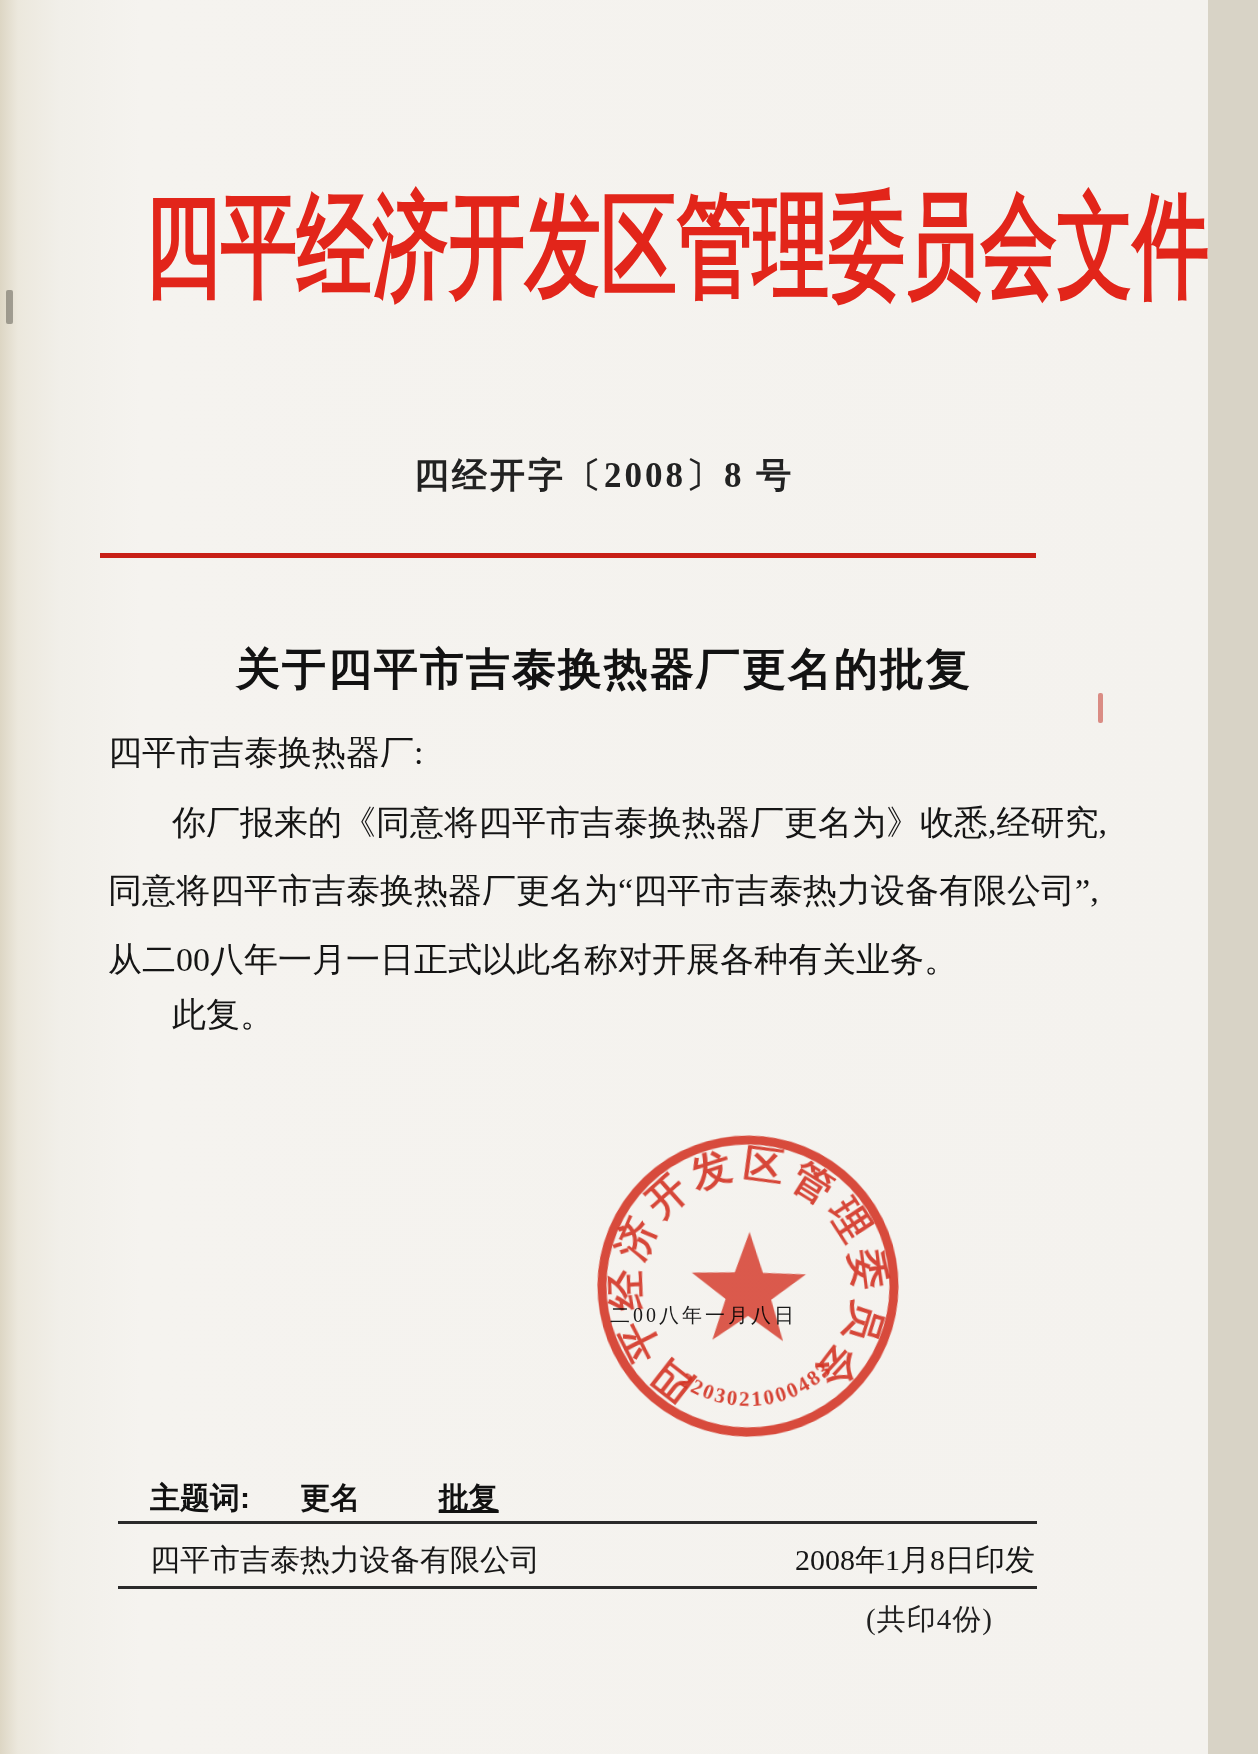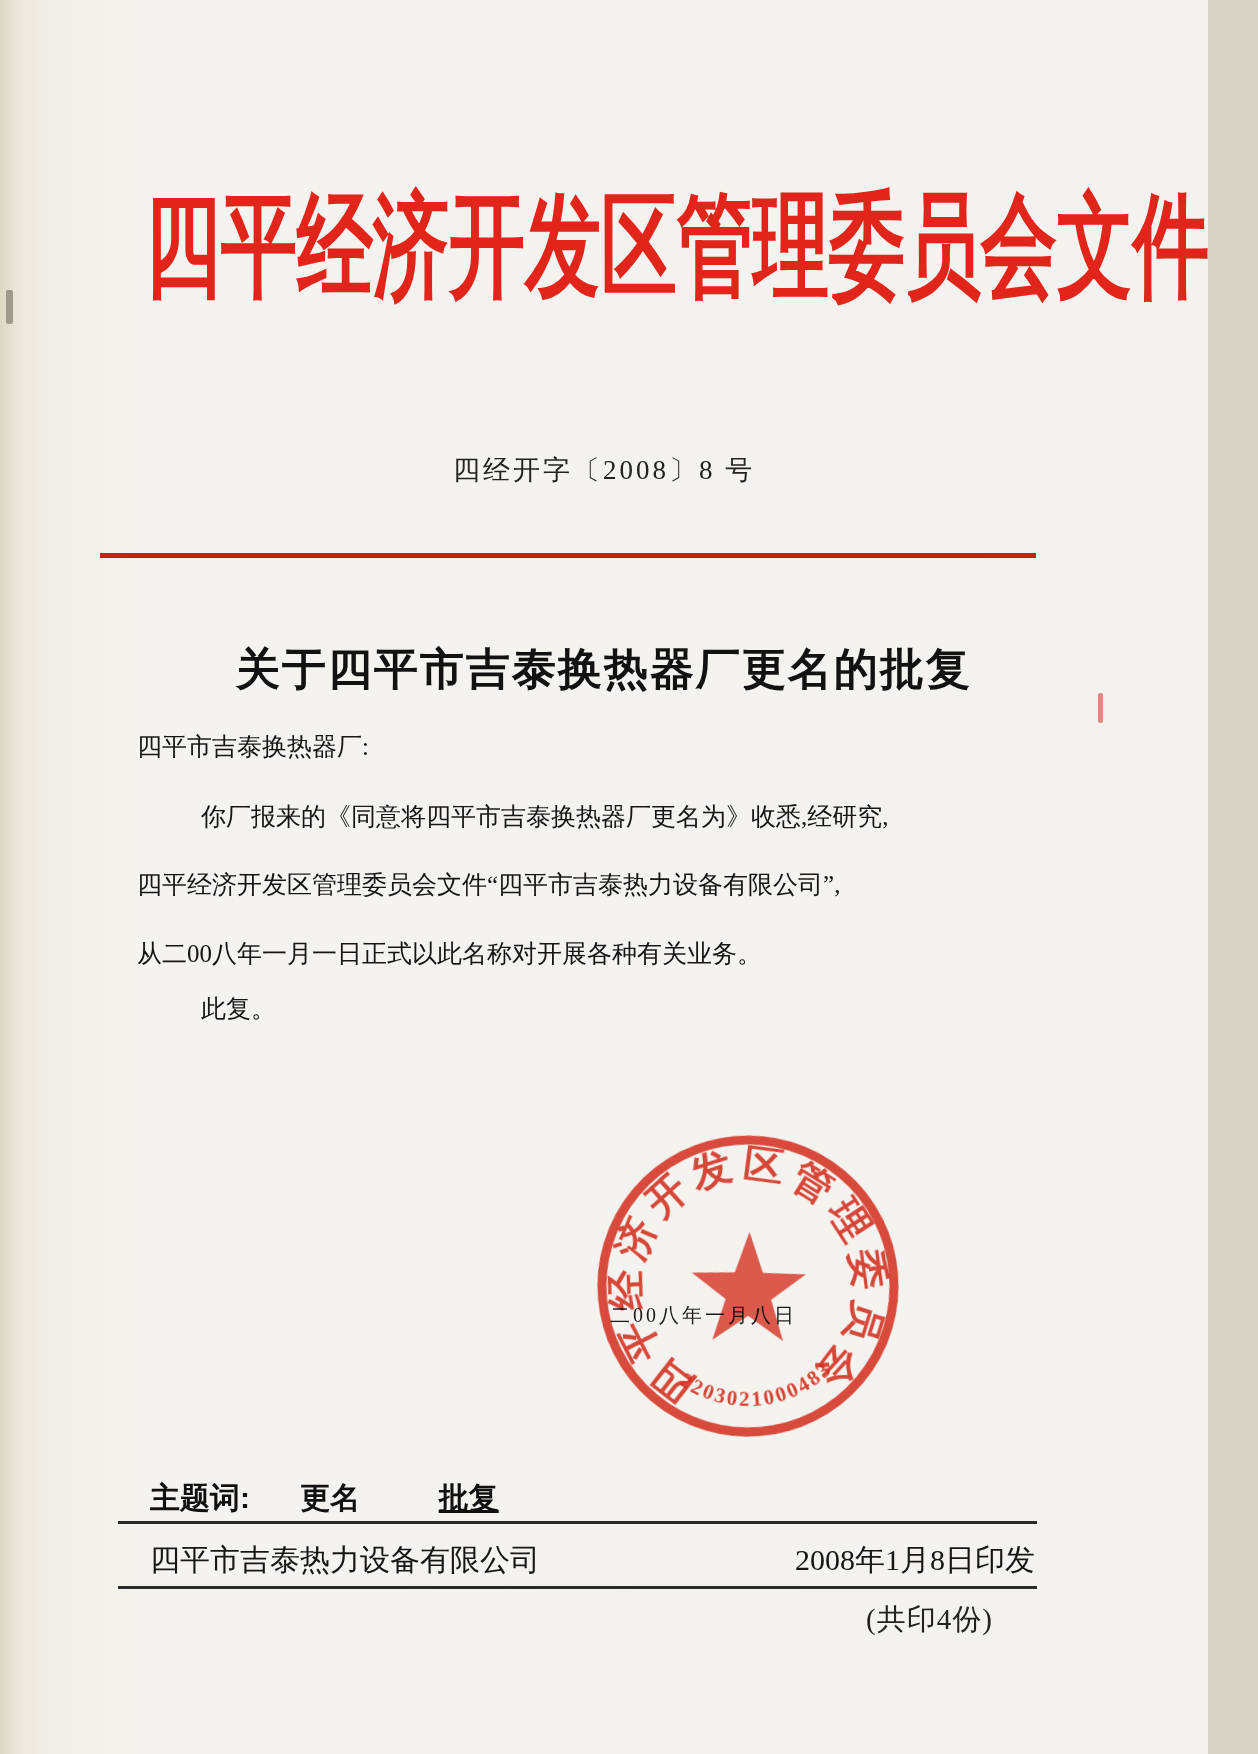--- a/index.html
+++ b/index.html
@@ -10,27 +10,27 @@
     font-family:"Liberation Serif","DejaVu Serif",serif;
     color:#181818;
   }
   .abs{position:absolute;}
   .centered{left:0;width:100%;text-align:center;}
   .header-title{
     top:180px;font-size:100px;font-weight:900;white-space:nowrap;
     color:#e2251a;transform:scale(0.76,1.14);letter-spacing:0;
     font-family:"Liberation Serif","DejaVu Serif",serif;
   }
-  .doc-number{top:452px;font-size:27px;letter-spacing:3px;color:#222;}
+  .doc-number{top:452px;font-size:35px;letter-spacing:3px;color:#222;font-weight:bold;}
   .red-rule{top:553px;left:100px;width:936px;height:5px;background:#c81f16;}
   .doc-title{
     top:640px;font-size:44px;font-weight:bold;letter-spacing:2px;
     font-family:"Liberation Sans","DejaVu Sans",sans-serif;color:#121212;
   }
-  .body-line{left:137px;width:925px;font-size:25px;white-space:nowrap;color:#151515;}
+  .body-line{left:108px;width:925px;font-size:34px;white-space:nowrap;color:#151515;}
   .salutation{top:730px;}
   .l1{top:800px;padding-left:64px;}
   .l2{top:868px;}
   .l3{top:937px;}
   .closing{top:992px;padding-left:64px;}
   .issue-date{top:1302px;left:610px;font-size:20px;letter-spacing:3px;z-index:1;color:#1b1b1b;}
   .seal{
     top:1124px;left:586px;width:324px;height:324px;z-index:2;
     mix-blend-mode:multiply;transform:rotate(-5deg);
   }
@@ -63,21 +63,21 @@
   <div class="abs centered doc-number">四经开字〔2008〕8 号</div>
 
   <div class="abs red-rule"></div>
 
   <div class="abs centered doc-title">关于四平市吉泰换热器厂更名的批复</div>
 
   <div class="abs body-line salutation">四平市吉泰换热器厂:</div>
 
   <div class="abs body-line l1">你厂报来的《同意将四平市吉泰换热器厂更名为》收悉,经研究,</div>
 
-  <div class="abs body-line l2">四平经济开发区管理委员会文件“四平市吉泰热力设备有限公司”,</div>
+  <div class="abs body-line l2">同意将四平市吉泰换热器厂更名为“四平市吉泰热力设备有限公司”,</div>
 
   <div class="abs body-line l3">从二00八年一月一日正式以此名称对开展各种有关业务。</div>
 
   <div class="abs body-line closing">此复。</div>
 
   <div class="abs issue-date">二00八年一月八日</div>
 
   <div class="abs seal">
     <svg width="324" height="324" viewBox="-162 -162 324 324">
       <defs>

